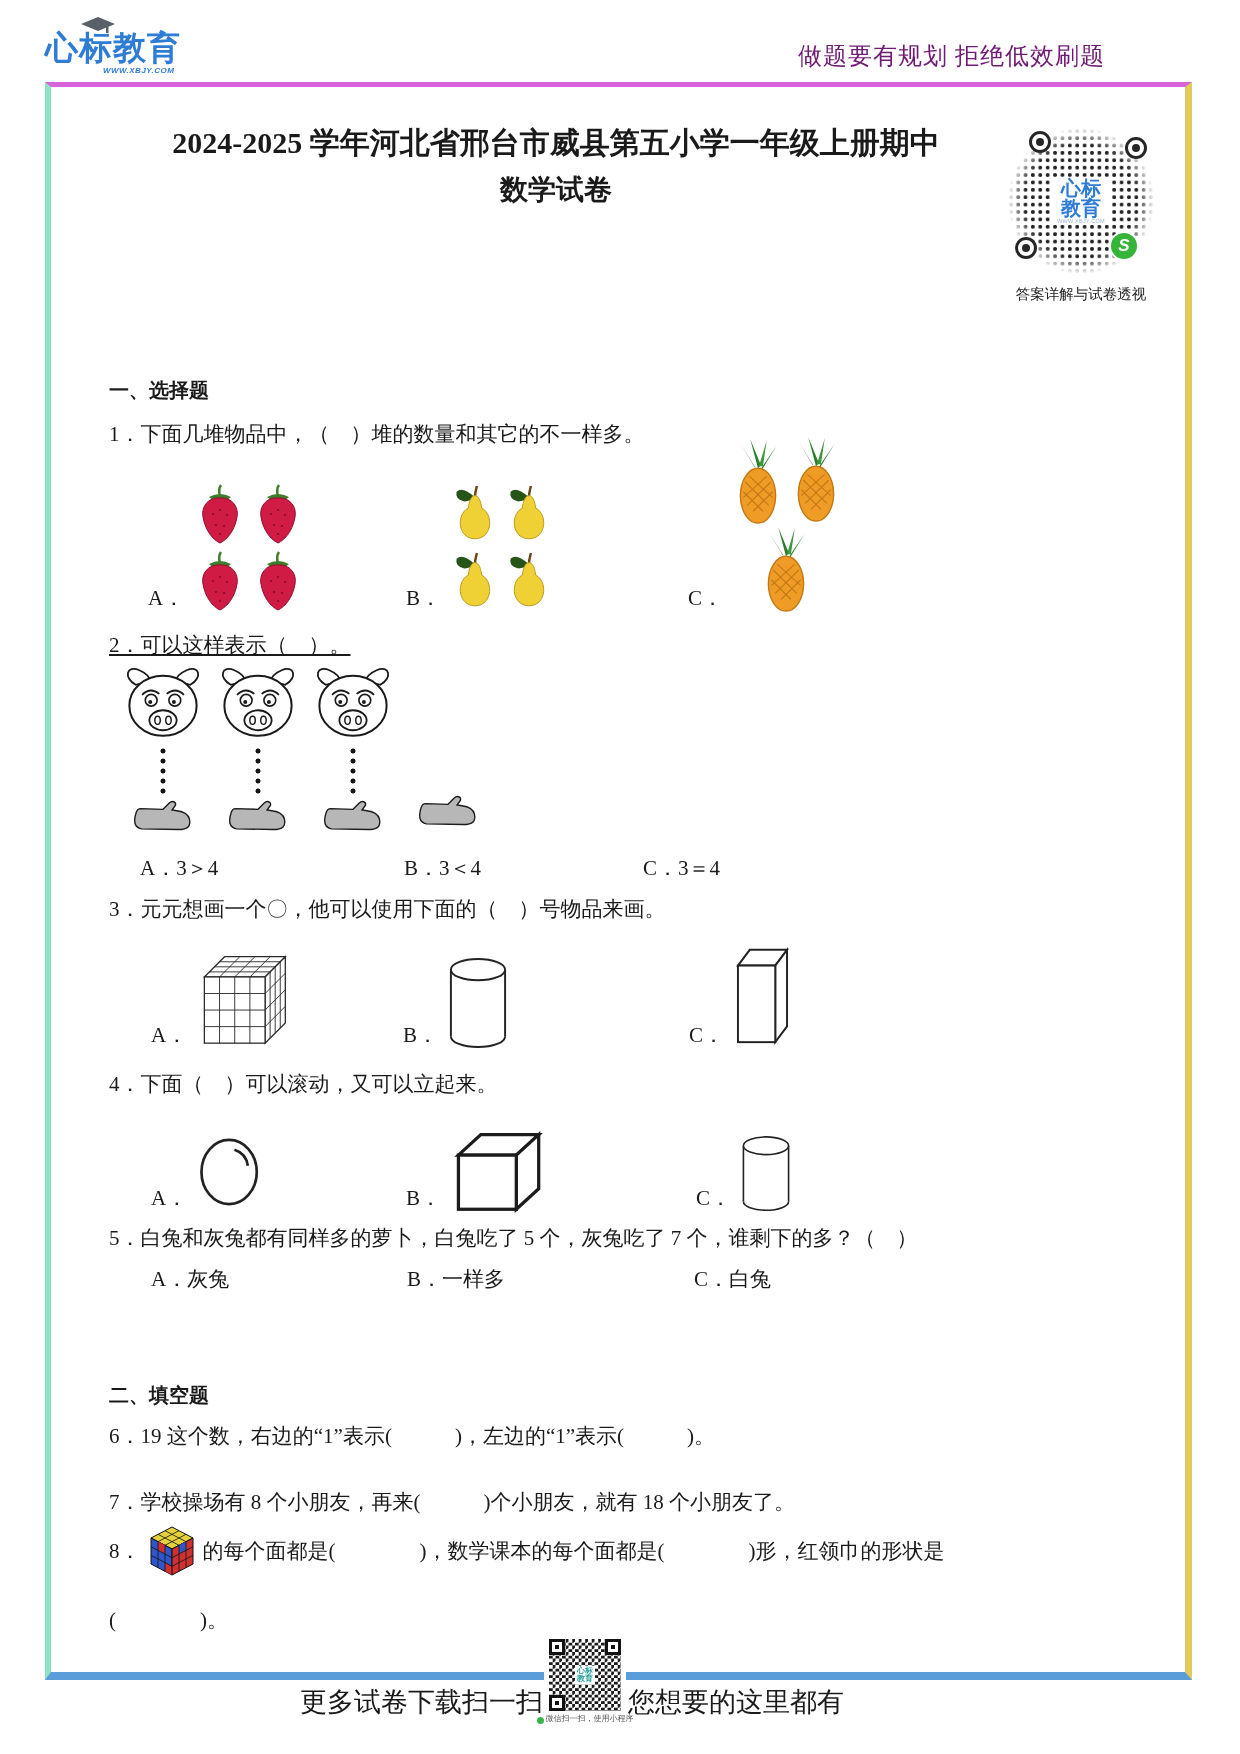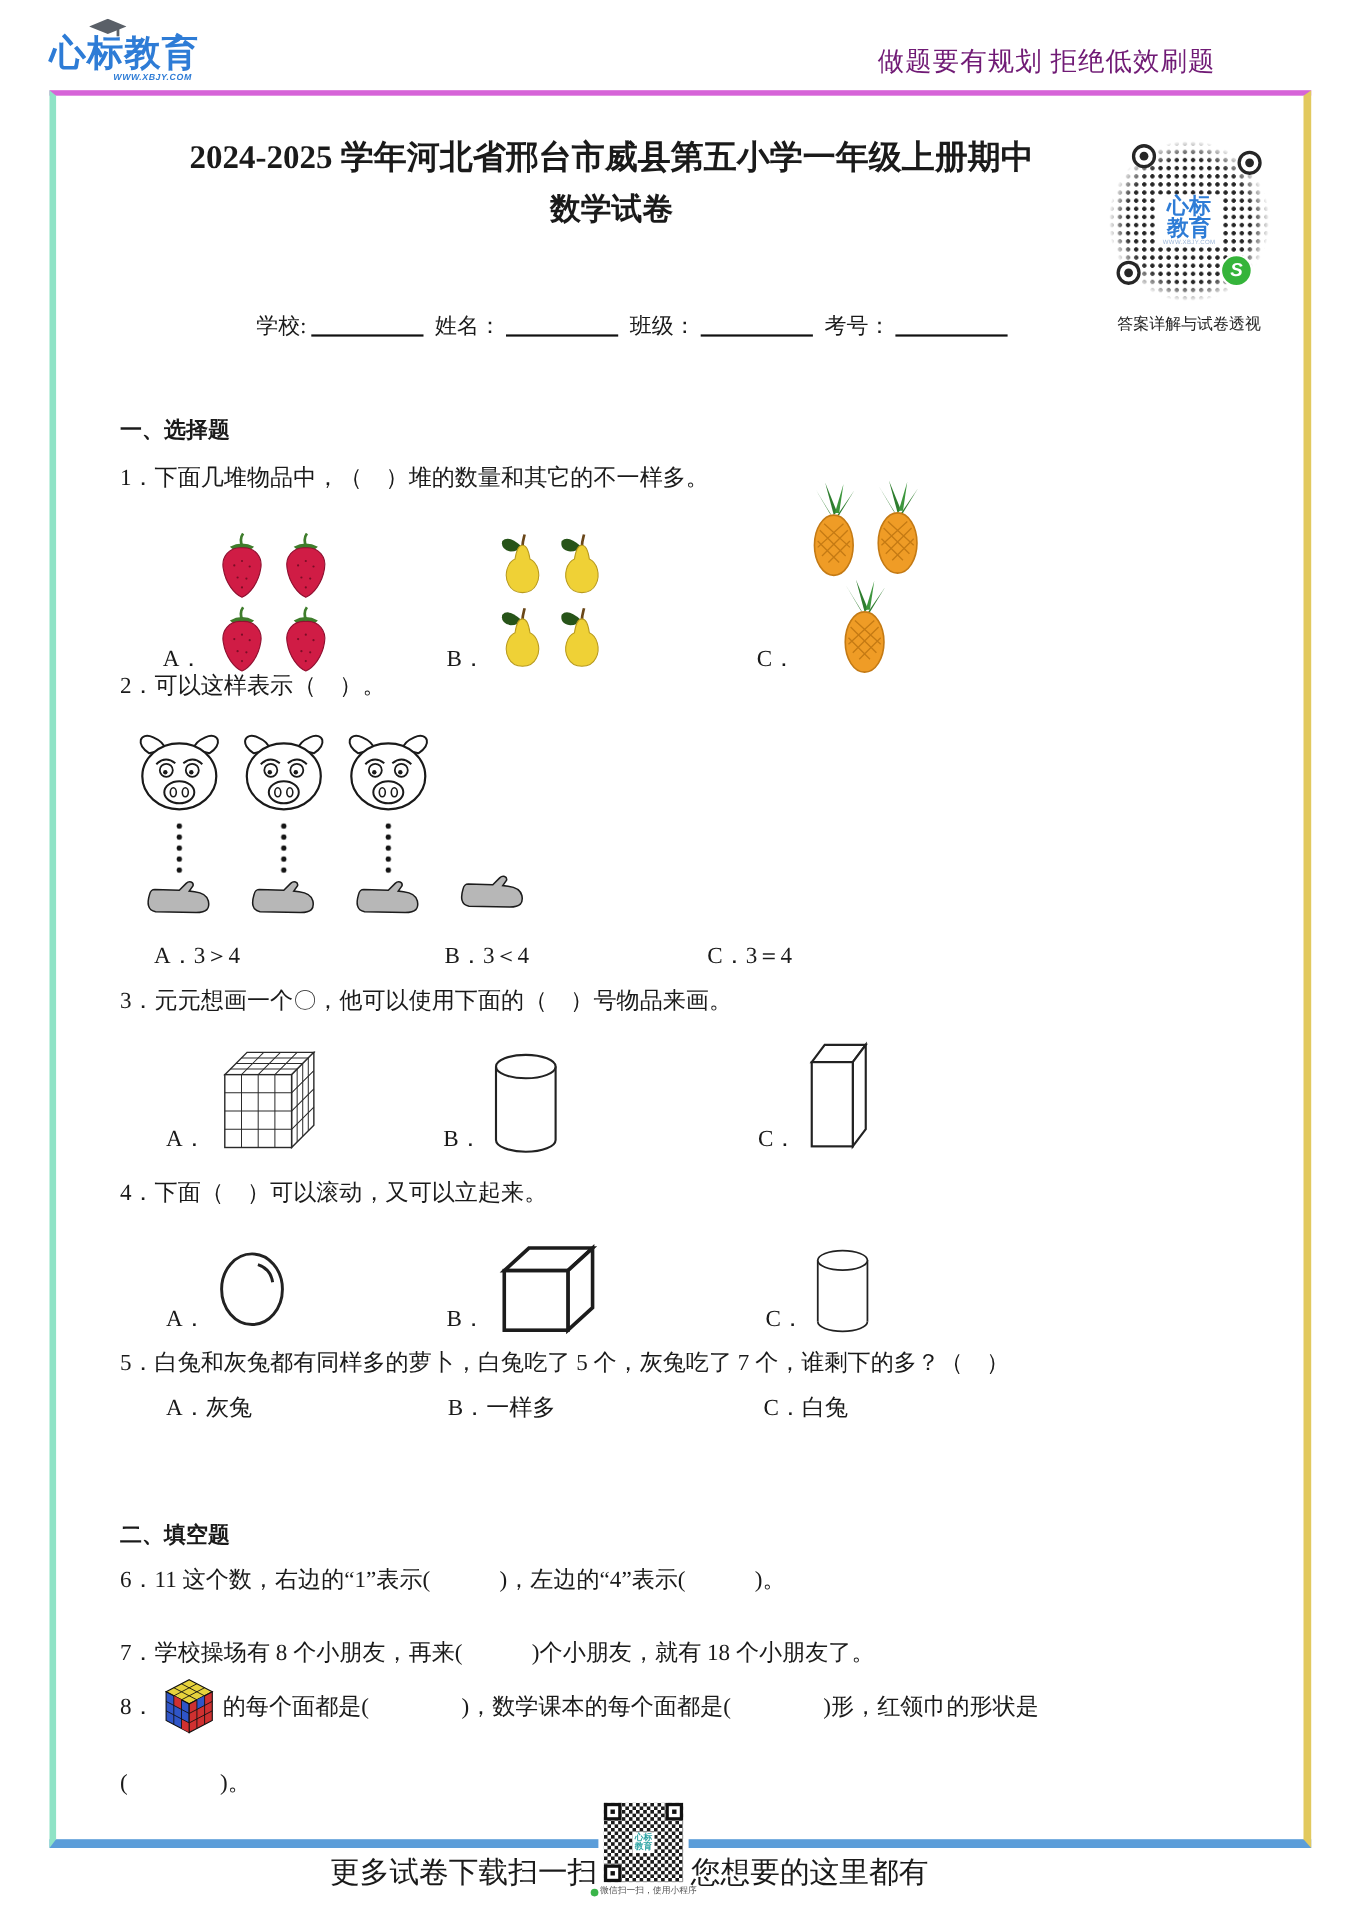--- a/index.html
+++ b/index.html
@@ -65,21 +65,21 @@
   .opt-label { font-size:21px; line-height:1.2; padding-bottom:2px; white-space:nowrap; }
   .grid2x2 { display:grid; grid-template-columns:repeat(2,auto); gap:5px 6px; }
   .pine-group { position:relative; width:112px; height:178px; }
   .pine-group svg { position:absolute; }
   .p1 { left:0; top:2px; } .p2 { left:58px; top:0; } .p3 { left:28px; top:90px; }
 
   .s1 { top:290px; } .q1t { top:333px; }
   .q1row { top:376px; height:150px; }
   .q1a { left:97px; } .q1b { left:355px; } .q1c { left:637px; }
 
-  .q2t { top:522px; }
+  .q2t { top:544px;text-decoration:underline; }
   .q2fig { top:576px; left:64px; display:flex; }
   .pigcol { width:95px; display:flex; flex-direction:column; align-items:center; }
   .dotline { width:6px; height:50px; margin:3px 0;
     background-image:radial-gradient(circle,#151515 2.2px, transparent 2.8px);
     background-size:6px 10px; background-repeat:repeat-y; background-position:center top; }
   .spacer { height:131px; }
   .q2opts { top:769px; } .q2opts .opt-label { position:absolute; }
   .q2a { left:89px; } .q2b { left:353px; } .q2c { left:592px; }
 
   .q3t { top:808px; }
@@ -245,26 +245,20 @@
       <div class="qr-finder f-bl"></div>
       <div class="qr-center">
         <span class="ln">心标</span>
         <span class="ln">教育</span>
         <span class="tiny">WWW.XBJY.COM</span>
       </div>
       <div class="qr-green"></div>
     </div>
     <div class="qr-caption">答案详解与试卷透视</div>
 
-    <div class="info-line">
-      <span>学校:</span><span class="blank"></span>
-      <span>姓名：</span><span class="blank"></span>
-      <span>班级：</span><span class="blank"></span>
-      <span>考号：</span><span class="blank"></span>
-    </div>
 
     <div class="sec-heading s1">一、选择题</div>
 
     <div class="q-text q1t">1．下面几堆物品中，（　）堆的数量和其它的不一样多。</div>
     <div class="opt-row q1row">
       <div class="opt q1a">
         <span class="opt-label">A．</span>
         <div class="grid2x2">
           <svg width="52" height="62">
               <use href="#sym-straw"></use>
@@ -400,21 +394,21 @@
     </div>
 
     <div class="q-text q5t">5．白兔和灰兔都有同样多的萝卜，白兔吃了 5 个，灰兔吃了 7 个，谁剩下的多？（　）</div>
     <div class="opt-row q5opts">
       <span class="opt-label q5a">A．灰兔</span>
       <span class="opt-label q5b">B．一样多</span>
       <span class="opt-label q5c">C．白兔</span>
     </div>
 
     <div class="sec-heading s2">二、填空题</div>
-    <div class="q-text q6t">6．11 这个数，右边的“1”表示(　　　)，左边的“4”表示(　　　)。</div>
+    <div class="q-text q6t">6．19 这个数，右边的“1”表示(　　　)，左边的“1”表示(　　　)。</div>
     <div class="q-text q7t">7．学校操场有 8 个小朋友，再来(　　　)个小朋友，就有 18 个小朋友了。</div>
     <div class="q8line1">
       <span>8．</span>
       <svg width="46" height="52">
           <use href="#sym-rubik"></use>
         </svg>
       <span>的每个面都是(　　　　)，数学课本的每个面都是(　　　　)形，红领巾的形状是</span>
     </div>
     <div class="q8line2">(　　　　)。</div>
 

